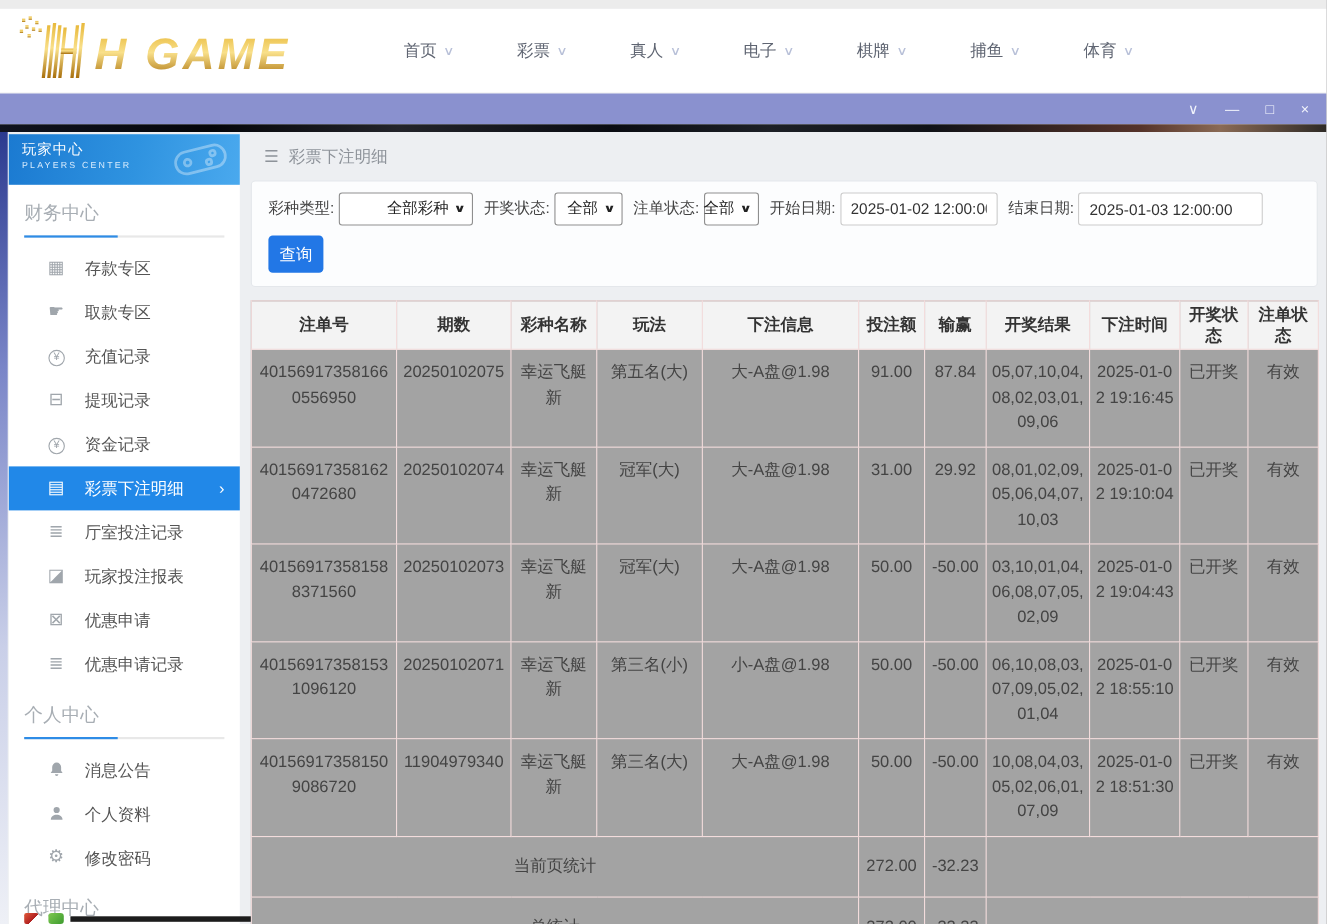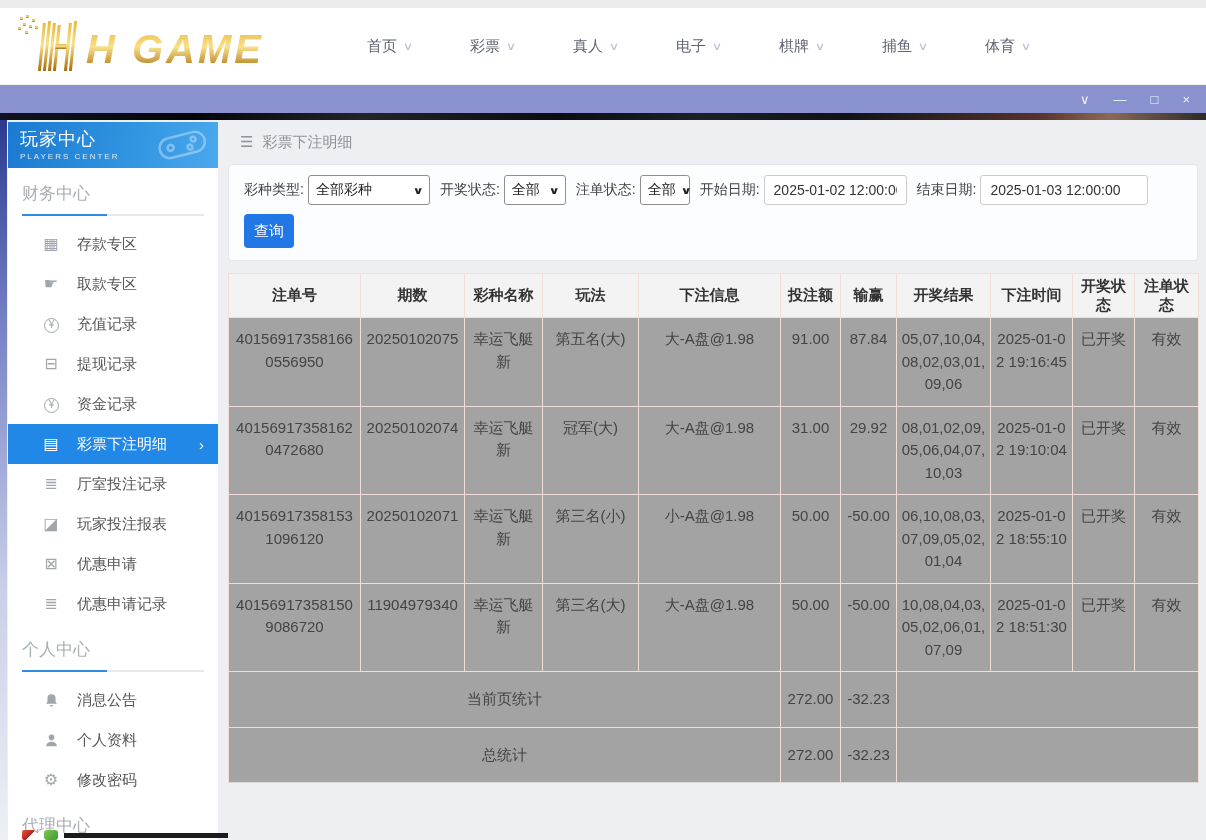--- a/index.html
+++ b/index.html
@@ -21,21 +21,21 @@
 
   .dark-strip { position:absolute; top:113px; left:0; right:0; height:7px;
     background:linear-gradient(90deg,#10131f 0%,#05060a 16%,#23242a 30%,#0a0c12 46%,#1d2026 58%,#101217 70%,#55332a 86%,#8a6a55 92%,#2e2a26 100%); }
 
   .win-edge { position:absolute; left:0; top:120px; bottom:0; width:7px;
     background:linear-gradient(180deg,#2b3a8f 0%,#7a86c8 30%,#c9cfe8 65%,#eef0f6 100%); }
 
   
   .sidebar { position:absolute; left:8px; top:122px; width:210px; bottom:0; background:#fff; }
   .sidebar-header { height:46px; background:linear-gradient(100deg,#1b7ad1 0%,#2f93e0 55%,#4aa9ee 100%); color:#fff; padding:5px 12px 0; position:relative; overflow:hidden; }
-  .sidebar-title { font-size:18px; letter-spacing:1px; }
+  .sidebar-title { font-size:13px; letter-spacing:1px; }
   .sidebar-sub { font-size:8px; letter-spacing:2px; color:#d8ecfd; margin-top:1px; }
   .gamepad { position:absolute; right:10px; top:4px; opacity:.35; }
   .side-section { padding:14px 14px 8px; }
   .side-section-label { color:#a8aeb4; font-size:17px; }
   .side-section-line { margin-top:9px; height:2px; background:#e8e8e8; position:relative; }
   .side-section-line::before { content:""; position:absolute; left:0; top:0; width:85px; height:2px; background:#2e8ce6; }
   .side-item { height:40px; display:flex; align-items:center; padding-left:34px; gap:17px; color:#555; font-size:15px; cursor:pointer; }
   .side-item .icon { color:#a0a6ac; font-size:16px; width:18px; text-align:center; flex:0 0 18px; line-height:1; }
   .side-item .icon svg { vertical-align:middle; }
   .coin { display:inline-flex; width:15px; height:15px; border:1.5px solid #a0a6ac; border-radius:50%; color:#a0a6ac; font-size:10px; align-items:center; justify-content:center; margin-left:1px; }
@@ -46,21 +46,21 @@
 
   
   .content { position:absolute; left:228px; top:120px; width:970px; }
   .breadcrumb { height:44px; display:flex; align-items:center; gap:9px; color:#8e939a; font-size:15px; padding-left:12px; }
   .breadcrumb .icon { font-size:15px; }
 
   .filter-panel { background:#fcfdfe; border:1px solid #e4e7eb; border-radius:4px; padding:10px 15px 12px; }
   .filter-row { display:flex; align-items:center; font-size:14px; color:#444; white-space:nowrap; }
   .f-label { margin:0 4px 0 10px; }
   .f-label:first-child { margin-left:0; }
-  .select { border:1px solid #8f8f8f; border-radius:3px; background:#fff; height:30px; display:flex; align-items:center; justify-content:space-between; padding:0 7px; cursor:pointer; color:#222; }
+  .select { border:1px solid #8f8f8f; border-radius:3px; background:#fff; height:30px; display:flex; align-items:center; justify-content:flex-end; padding:0 7px; cursor:pointer; color:#222; }
   .sel-chev { font-weight:bold; font-size:10px; color:#222; transform:scaleX(1.4); margin-left:6px; }
   .w-lottery { width:122px; } .w-draw { width:62px; } .w-order { width:50px; }
   .date-input { height:30px; border:1px solid #ccc; border-radius:3px; background:#fff; font-size:14px; color:#333; padding:0 9px; font-family:inherit; }
   .w-start { width:143px; } .w-end { width:168px; }
   .search-btn { margin-top:9px; width:50px; height:34px; background:#2277e6; color:#fff; border:none; border-radius:4px; font-size:15px; cursor:pointer; font-family:inherit; }
 
   
   .table-wrap { margin-top:12px; }
   table { width:970px; border-collapse:collapse; table-layout:fixed; background:#a3a3a3; }
   th { height:44px; background:#f3f3f3; border:1px solid #f3dcdc; font-size:15px; color:#333; font-weight:bold; padding:0 2px; }
@@ -339,20 +339,33 @@
               <td>冠军(大)</td>
               <td>大-A盘@1.98</td>
               <td>31.00</td>
               <td>29.92</td>
               <td>08,01,02,09,05,06,04,07,10,03</td>
               <td>2025-01-02 19:10:04</td>
               <td>已开奖</td>
               <td>有效</td>
             </tr>
             <tr class="data-row">
+              <td>401569173581588371560</td>
+              <td>20250102073</td>
+              <td>幸运飞艇新</td>
+              <td>冠军(大)</td>
+              <td>大-A盘@1.98</td>
+              <td>50.00</td>
+              <td>-50.00</td>
+              <td>03,10,01,04,06,08,07,05,02,09</td>
+              <td>2025-01-02 19:04:43</td>
+              <td>已开奖</td>
+              <td>有效</td>
+            </tr>
+            <tr class="data-row">
               <td>401569173581531096120</td>
               <td>20250102071</td>
               <td>幸运飞艇新</td>
               <td>第三名(小)</td>
               <td>小-A盘@1.98</td>
               <td>50.00</td>
               <td>-50.00</td>
               <td>06,10,08,03,07,09,05,02,01,04</td>
               <td>2025-01-02 18:55:10</td>
               <td>已开奖</td>

